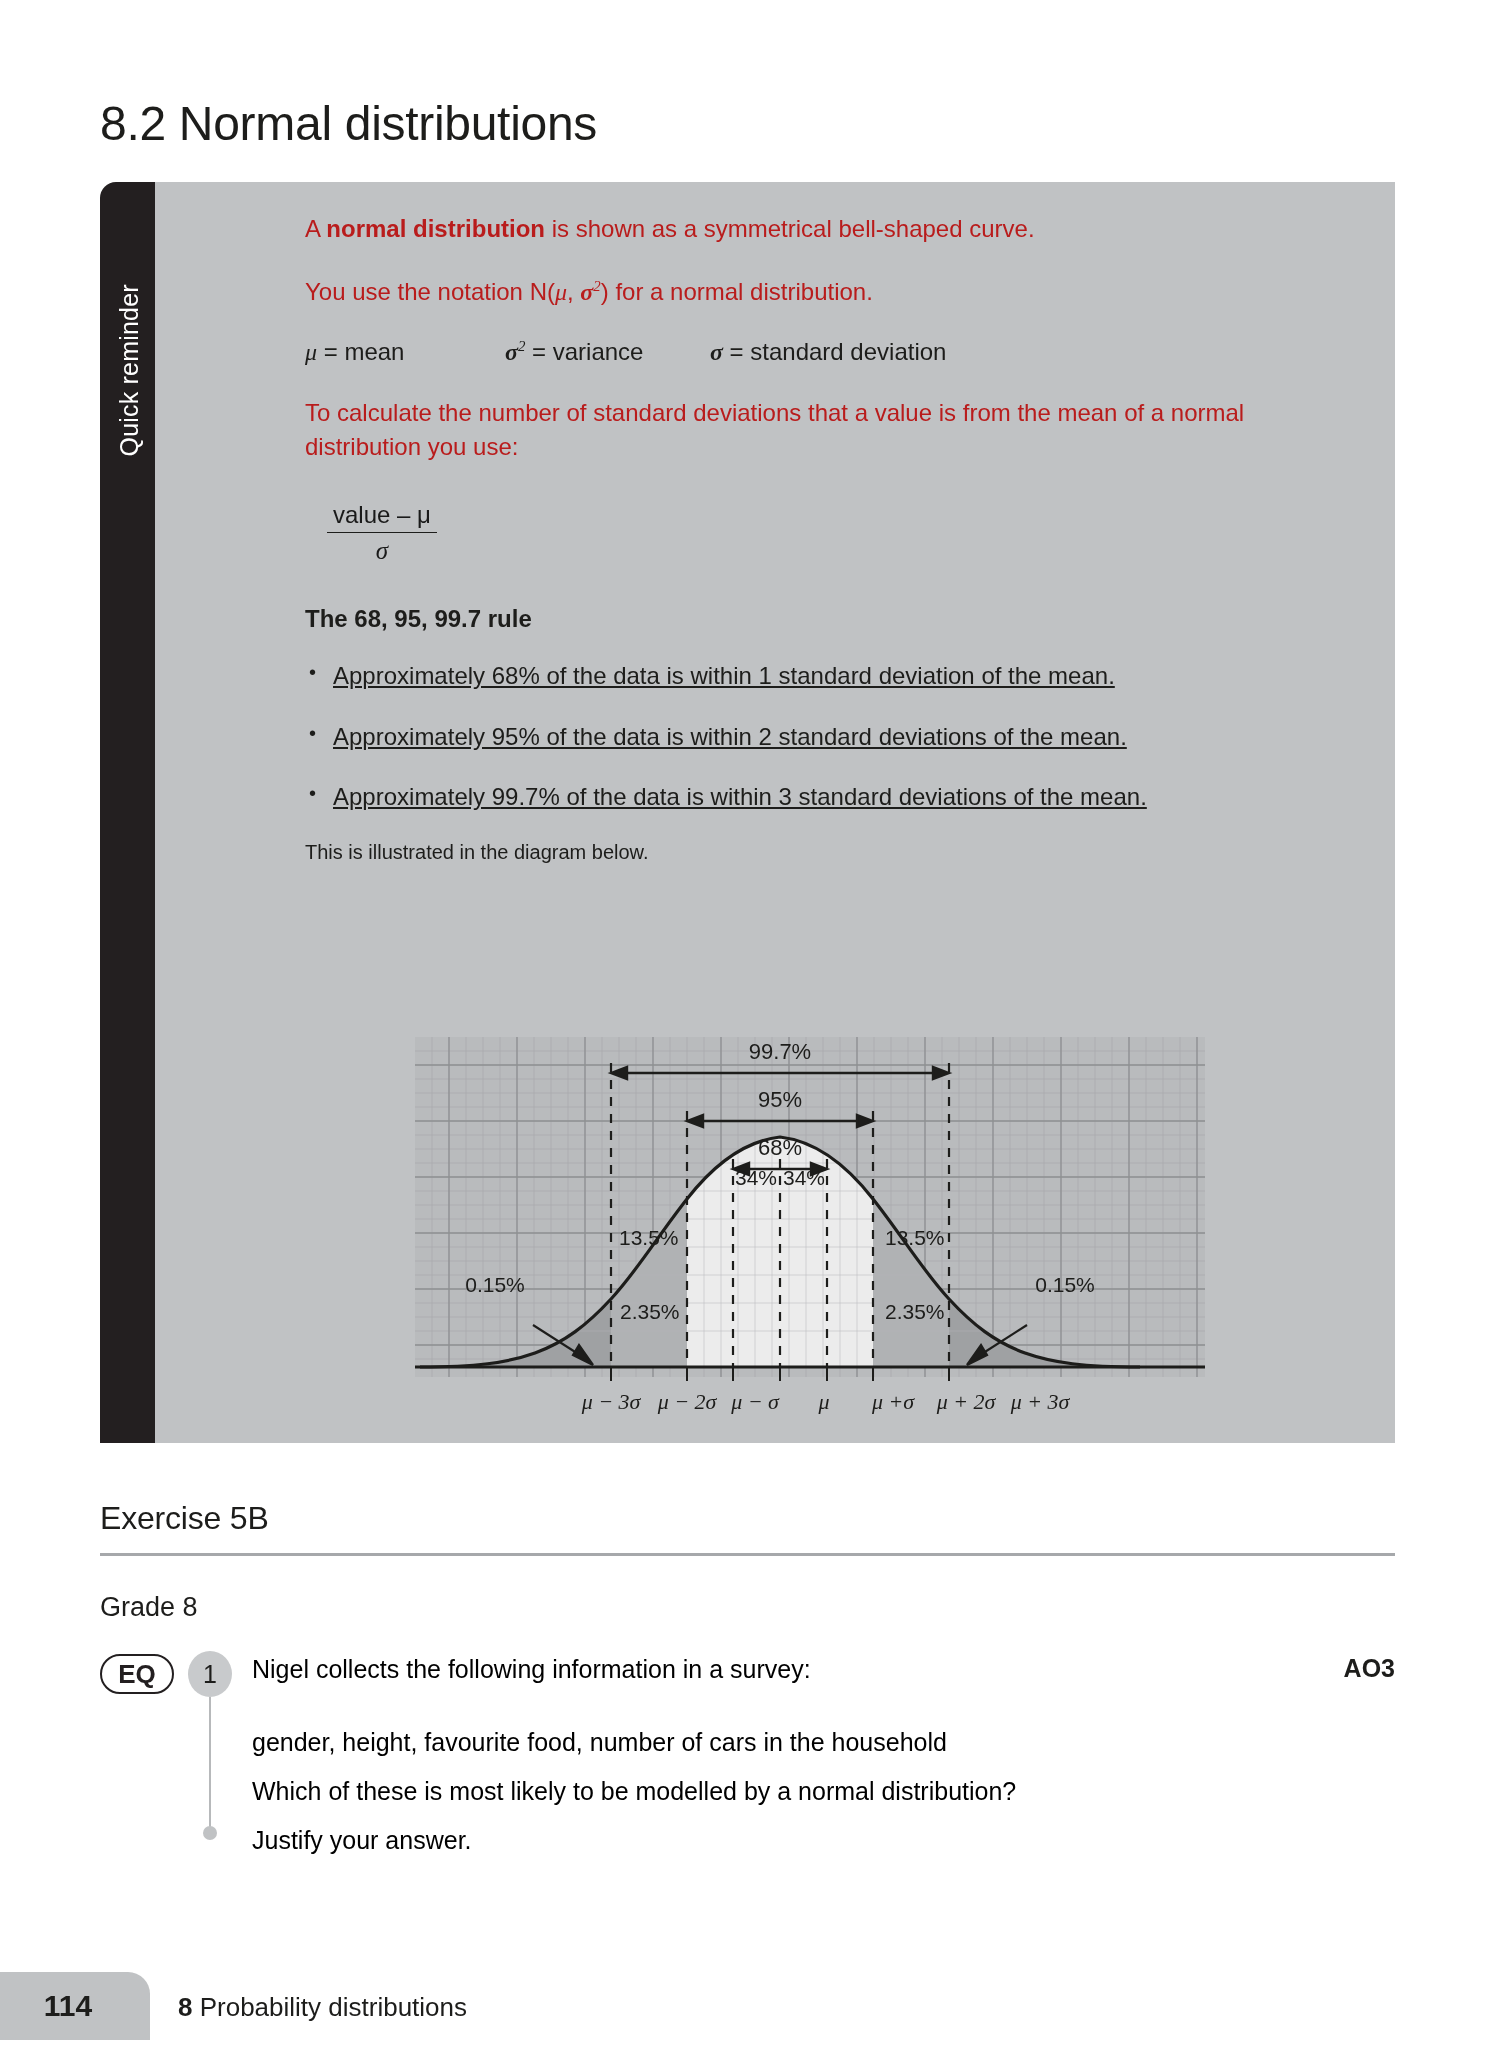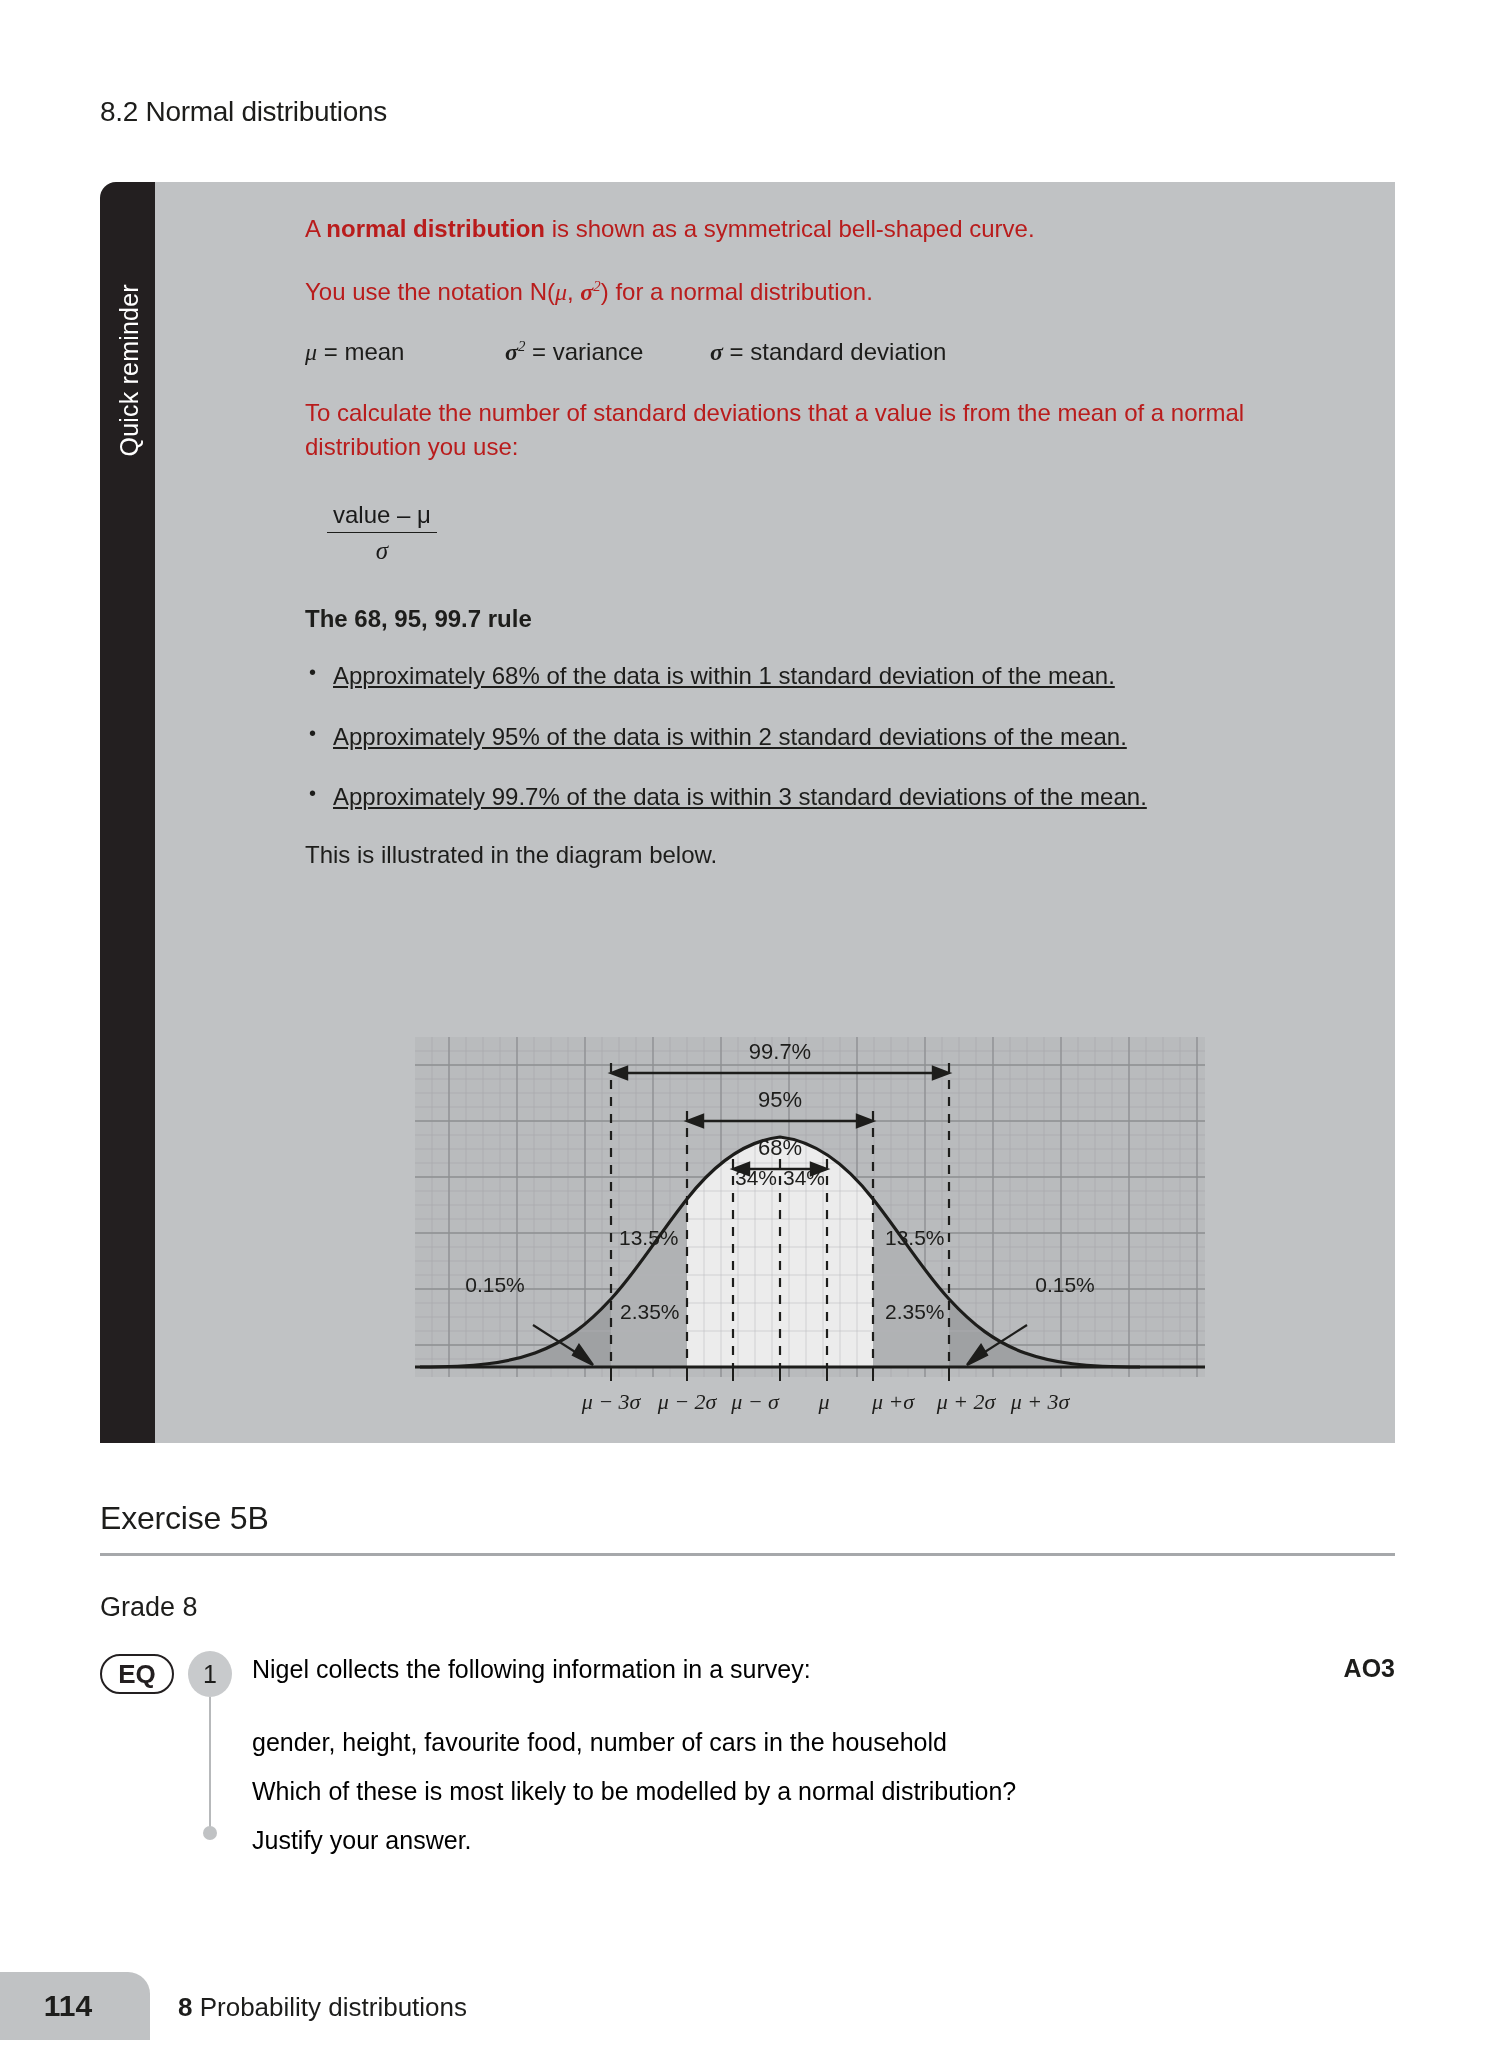--- a/index.html
+++ b/index.html
@@ -7,21 +7,21 @@
     width:1500px;height:2069px;position:relative;
     background:#ffffff;
     font-family:"Liberation Sans", sans-serif;
     color:#1a1a1a;
     overflow:hidden;
   }
 
   
   .page-title{
     position:absolute;left:100px;top:96px;
-    font-size:28px;font-weight:400;letter-spacing:-0.3px;color:#1d1d1b;
+    font-size:48px;font-weight:400;letter-spacing:-0.3px;color:#1d1d1b;
   }
 
   
   .qr-wrap{position:absolute;left:100px;top:182px;width:1295px;height:1261px;}
   .qr-tab{
     position:absolute;left:0;top:0;width:55px;height:100%;
     background:#231f20;border-top-left-radius:16px;
   }
   .qr-tab-label{
     position:absolute;left:-111px;top:121px;width:280px;height:55px;
@@ -49,21 +49,21 @@
 
   .qr-frac{margin:8px 0 40px 22px;display:inline-block;text-align:center;font-size:24px;}
   .qr-frac .num{padding:0 6px 3px 6px;border-bottom:1.6px solid #1d1d1b;display:block;}
   .qr-frac .den{padding-top:4px;display:block;font-family:"Liberation Serif",serif;font-style:italic;font-size:25px;}
 
   .rule-head{font-size:24px;font-weight:700;margin:0 0 26px 0;color:#1d1d1b;}
   .bullets{list-style:none;margin:0 0 26px 0;padding:0;}
   .bullets li{position:relative;font-size:24px;line-height:1.4;padding-left:28px;margin-bottom:27px;color:#1d1d1b;text-decoration:underline;}
   .bullets li:before{content:"\2022";position:absolute;left:4px;top:-1px;font-size:20px;}
 
-  .illus-text{font-size:24px;margin:0 0 32px 0;color:#1d1d1b;}
+  .illus-text{font-size:20px;margin:0 0 32px 0;color:#1d1d1b;}
 
   
   .diagram{position:absolute;left:260px;top:855px;width:790px;height:400px;}
   .diagram svg{display:block;}
 
   
   .ex-head{
     position:absolute;left:100px;top:1500px;
     font-size:32px;color:#1d1d1b;letter-spacing:-0.2px;
   }

